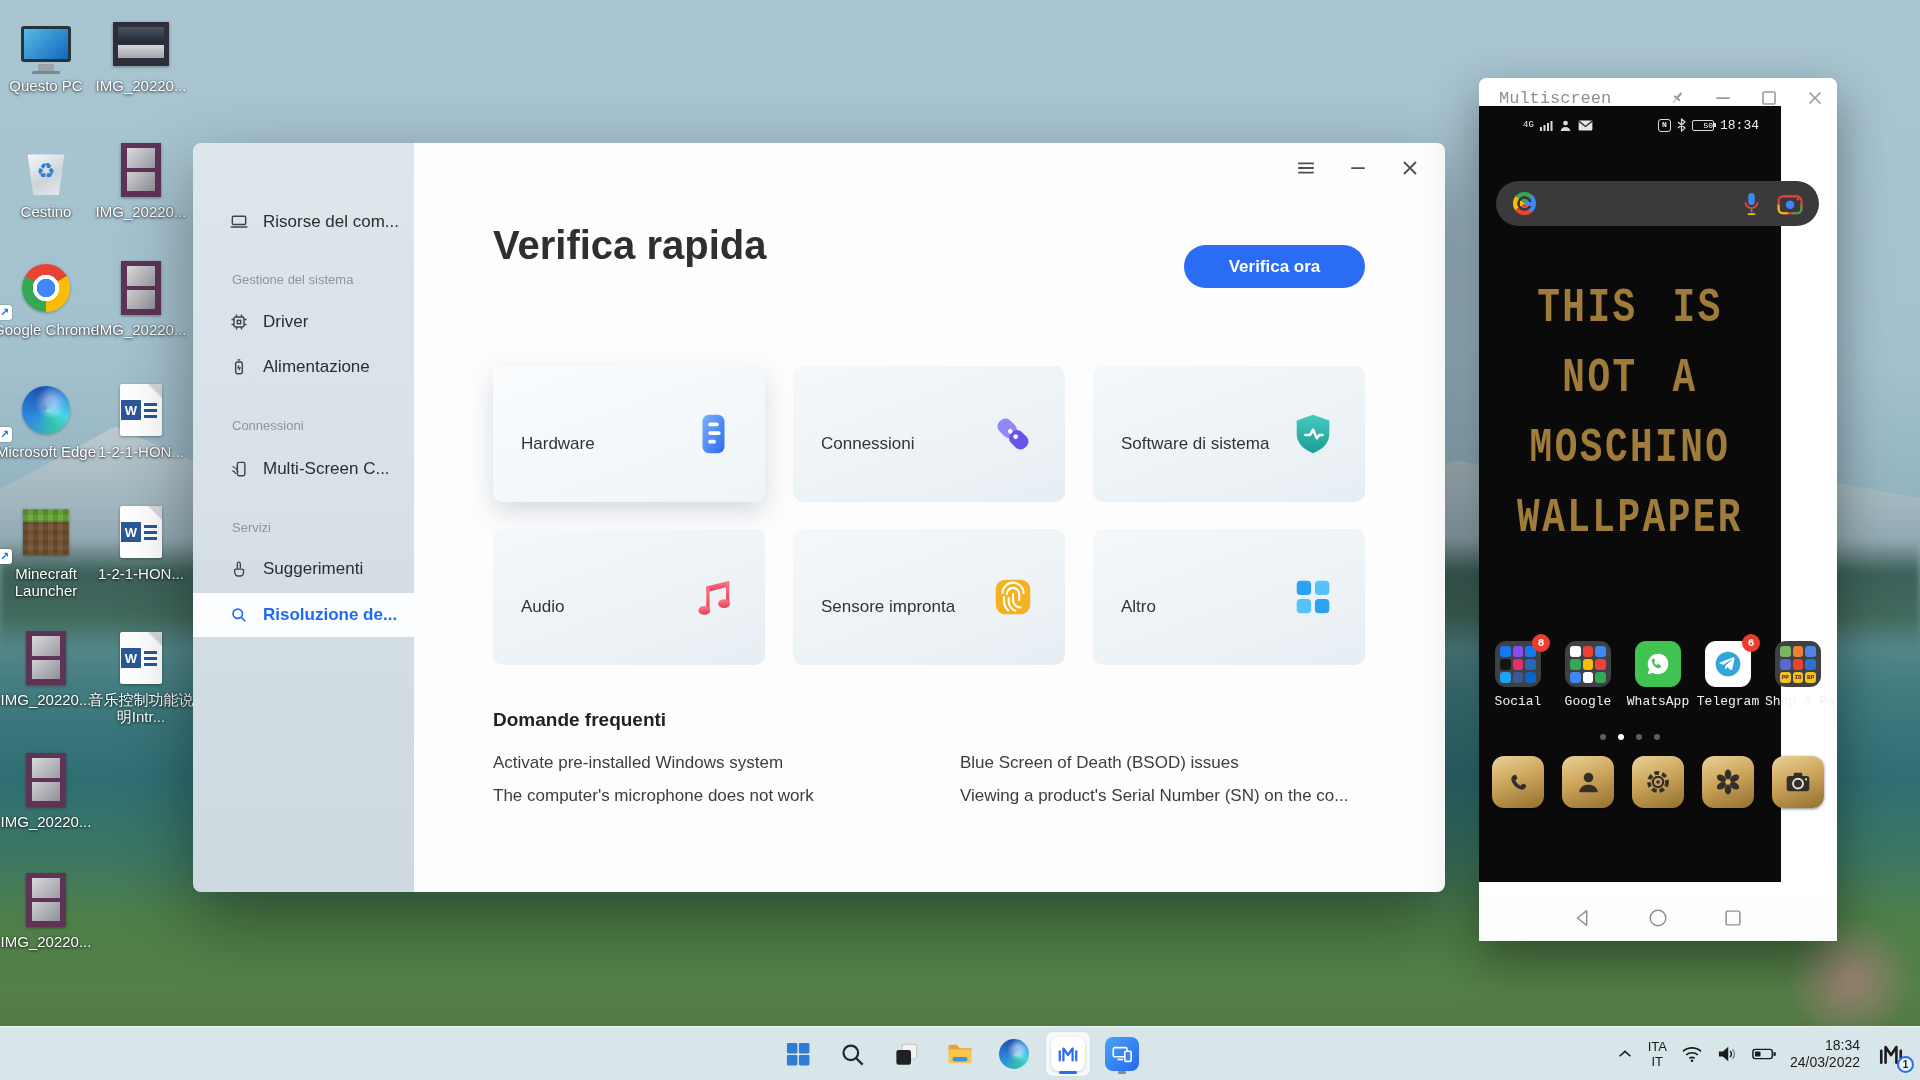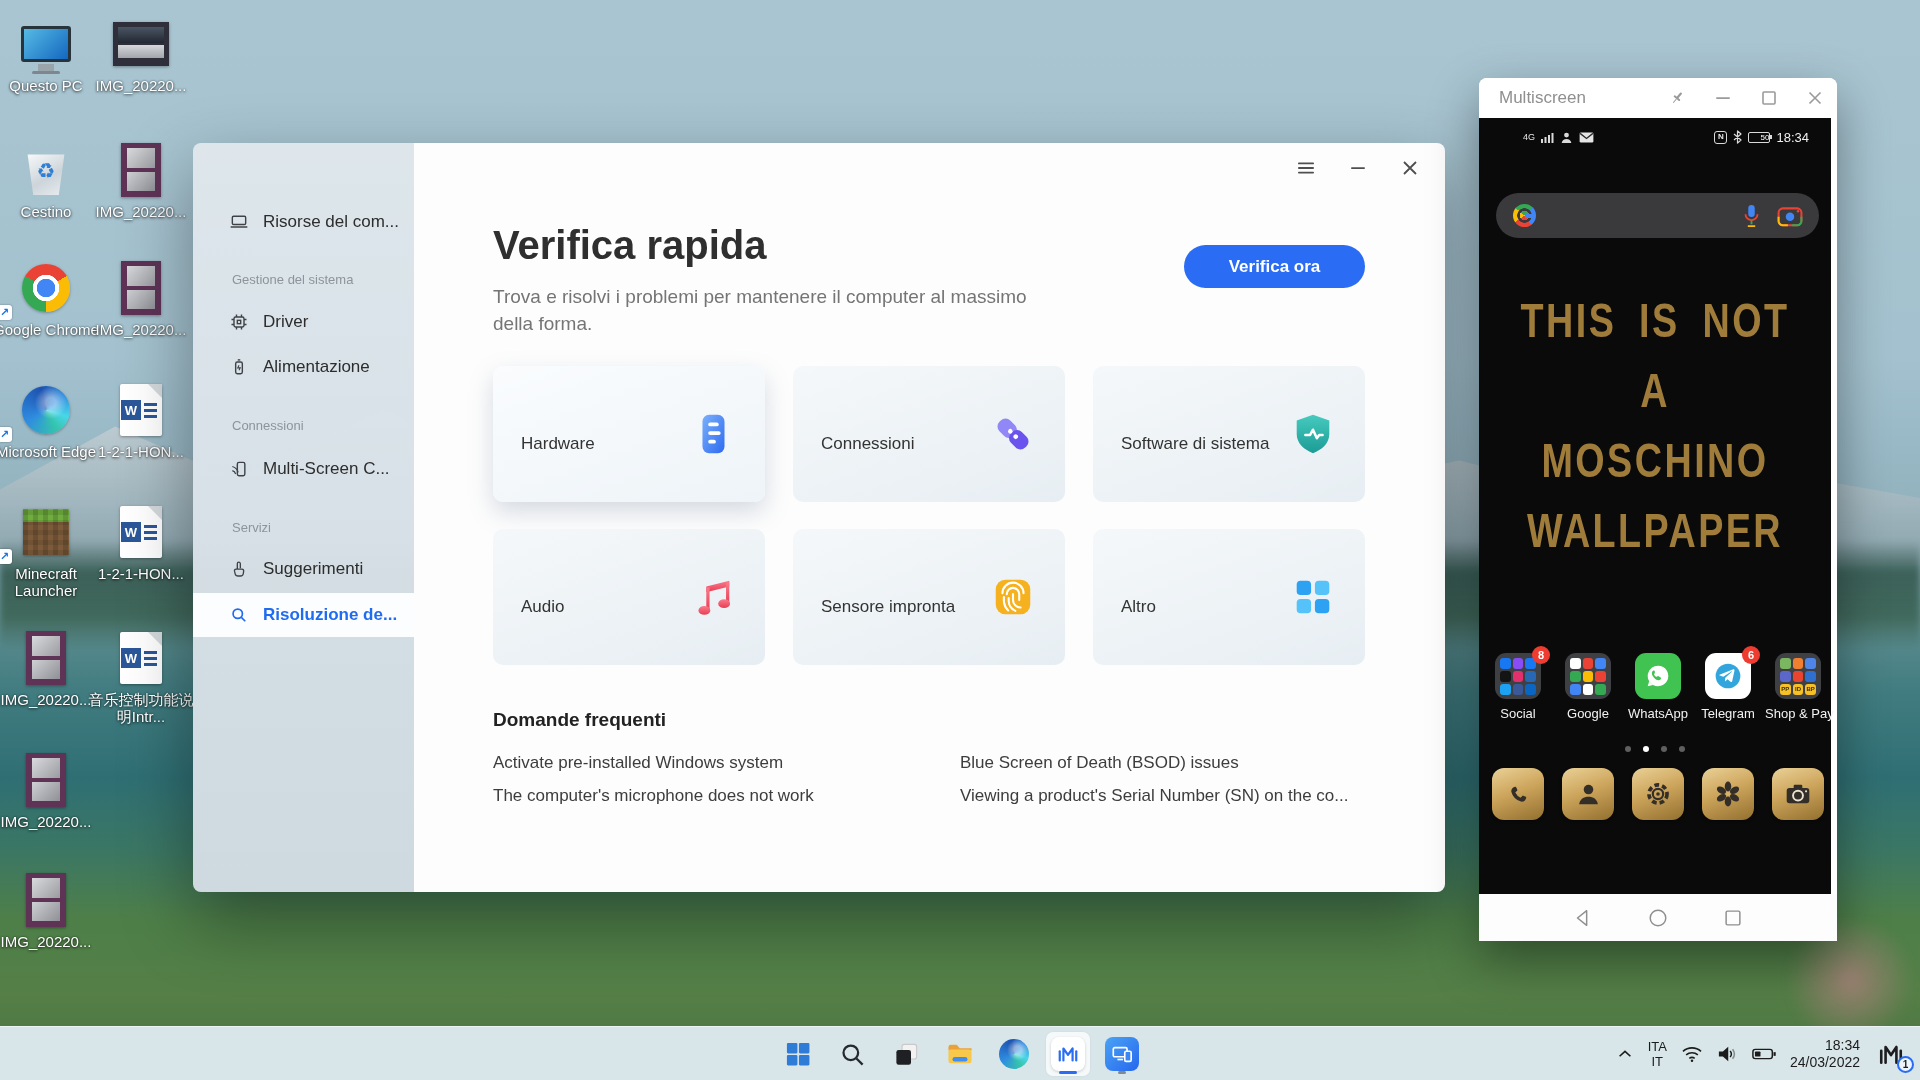--- a/index.html
+++ b/index.html
@@ -91,26 +91,26 @@
   .tile .tlb{font-size:17px;color:#333;margin-top:20px;}
   .tile .tic{margin-left:auto;width:48px;height:48px;display:flex;align-items:center;justify-content:center;}
   .faq{position:absolute;left:79px;top:566px;}
   .faq-title{font-size:19px;font-weight:700;color:#222;}
   .faq-grid{margin-top:22px;display:grid;grid-auto-flow:column;grid-template-rows:repeat(2,auto);
     grid-template-columns:467px auto;row-gap:13px;}
   .faq-item{font-size:17px;color:#3d3d3d;cursor:pointer;white-space:nowrap;}
 
   
   .mswin{position:absolute;left:1479px;top:78px;width:358px;height:863px;border-radius:8px 8px 0 0;
-    overflow:hidden;box-shadow:0 20px 50px rgba(0,0,0,.4);background:#fff;}
+    overflow:hidden;box-shadow:0 20px 50px rgba(0,0,0,.4);background:#fff;font-family:Liberation Mono, monospace;}
   .ms-titlebar{position:relative;height:40px;background:#fff;display:flex;align-items:center;}
   .ms-title{margin-left:20px;font-size:17px;color:#8f8f8f;}
   .ms-ctl{position:absolute;right:12px;top:0;height:40px;display:flex;align-items:center;gap:26px;}
   .ms-ctl .wc{width:20px;height:20px;display:flex;align-items:center;justify-content:center;color:#8f8f8f;cursor:pointer;}
-  .ph-screen{position:absolute;left:0;top:40px;width:352px;height:776px;background:#0a0a0b;}
+  .ph-screen{position:absolute;left:0;top:28px;width:302px;height:776px;background:#0a0a0b;}
   .ph-status{position:absolute;left:0;top:10px;width:100%;height:18px;color:#e8e8e8;}
   .st-left{position:absolute;left:44px;top:0;display:flex;align-items:center;gap:6px;height:18px;}
   .st-right{position:absolute;right:22px;top:0;display:flex;align-items:center;gap:6px;height:18px;}
   .st-net{font-size:9px;line-height:9px;color:#e8e8e8;}
   .st-time{font-size:13px;color:#f0f0f0;}
   .st-batt{position:relative;width:22px;height:11px;border:1px solid #dadada;border-radius:2px;
     font-size:8px;line-height:9px;text-align:right;color:#fff;}
   .st-batt::after{content:"";position:absolute;right:-3px;top:2.5px;width:2px;height:4px;background:#dadada;}
   .nfc{width:13px;height:13px;border:1.4px solid #dadada;border-radius:3px;font-size:8px;line-height:10px;
     font-weight:700;text-align:center;color:#e8e8e8;}
@@ -386,21 +386,20 @@
             </svg>
           </span>
         <span class="wc">
           <svg width="20" height="20" viewBox="0 0 20 20" stroke="#4f4f4f" stroke-width="1.8">
               <path d="M4 4 L16 16 M16 4 L4 16"></path>
             </svg>
           </span>
       </div>
 
       <div class="page-title">Verifica rapida</div>
-      <div class="page-sub">Trova e risolvi i problemi per mantenere il computer al massimo della forma.</div>
       <button class="verify-btn">Verifica ora</button>
 
       <div class="tiles">
         <div class="tile hov">
           <span class="tlb">Hardware</span>
           <span class="tic">
             <svg width="46" height="46" viewBox="0 0 48 48">
                 <defs>
                   <linearGradient id="gHw" x1="0" y1="0" x2="1" y2="1">
                     <stop offset="0" stop-color="#7bb0fb"></stop>

